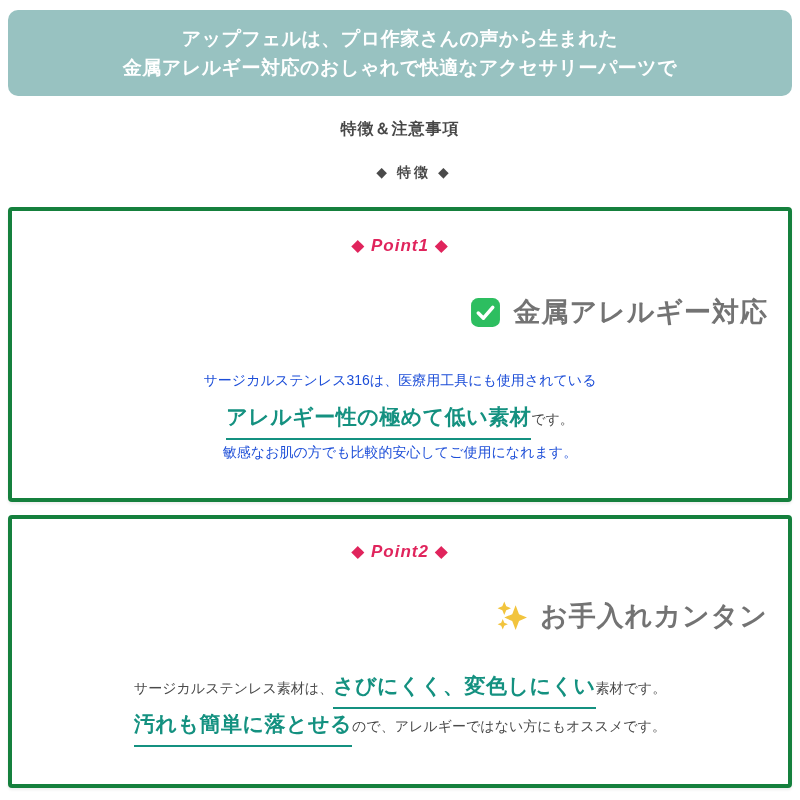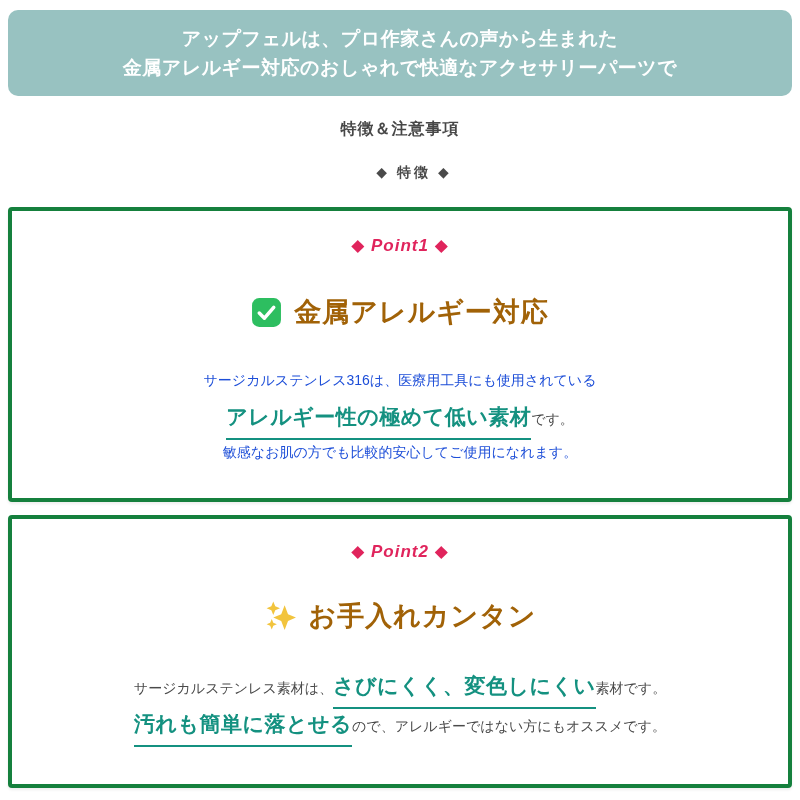--- a/index.html
+++ b/index.html
@@ -32,23 +32,23 @@
     text-align:center;
   }
   .card-point1 { padding:24px 20px 36px; }
   .card-point2 { margin-top:13px; padding:22px 20px 46px; }
   .point-label {
     font-size:17px; font-weight:bold; font-style:italic;
     color:#e0245c; letter-spacing:1px;
   }
   .card-title-row {
     margin-top:38px;
-    font-size:27px; font-weight:bold; color:#a16207;
+    font-size:27px; font-weight:bold; color:#737373;
     letter-spacing:1px;
-    display:flex; align-items:center; justify-content:center; gap:12px;
+    display:flex; align-items:center; justify-content:flex-end; gap:12px;
   }
   .card-title-row .icon { display:inline-flex; }
   .body-line {
     font-size:14px; color:#1d4ed8;
   }
   .p1-body1 { margin-top:42px; }
   .p1-highlight-line { margin-top:13px; font-size:14px; color:#4a4a4a; }
   .highlight {
     font-size:21px; font-weight:bold; color:#149180;
     border-bottom:2px solid #149180; padding-bottom:10px;

